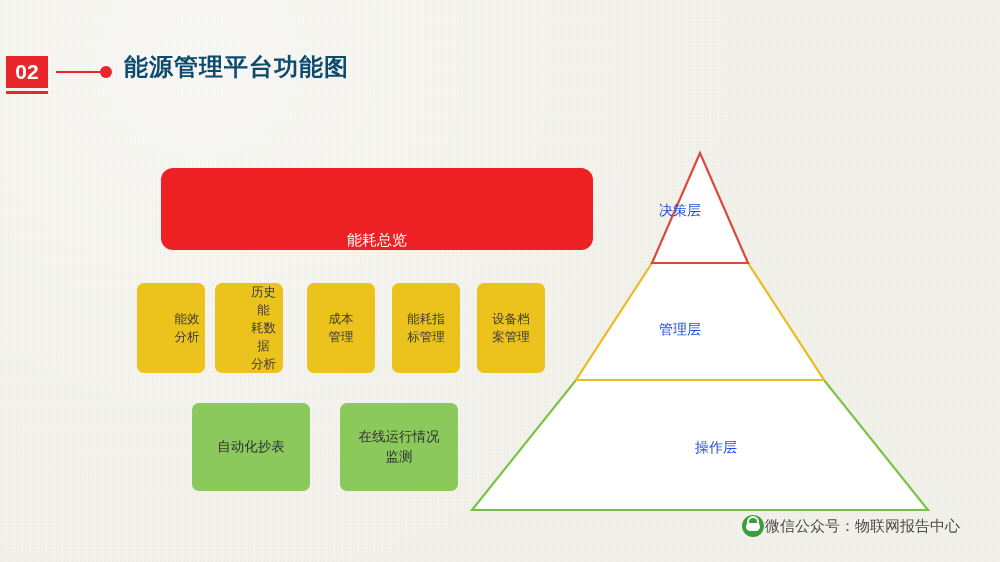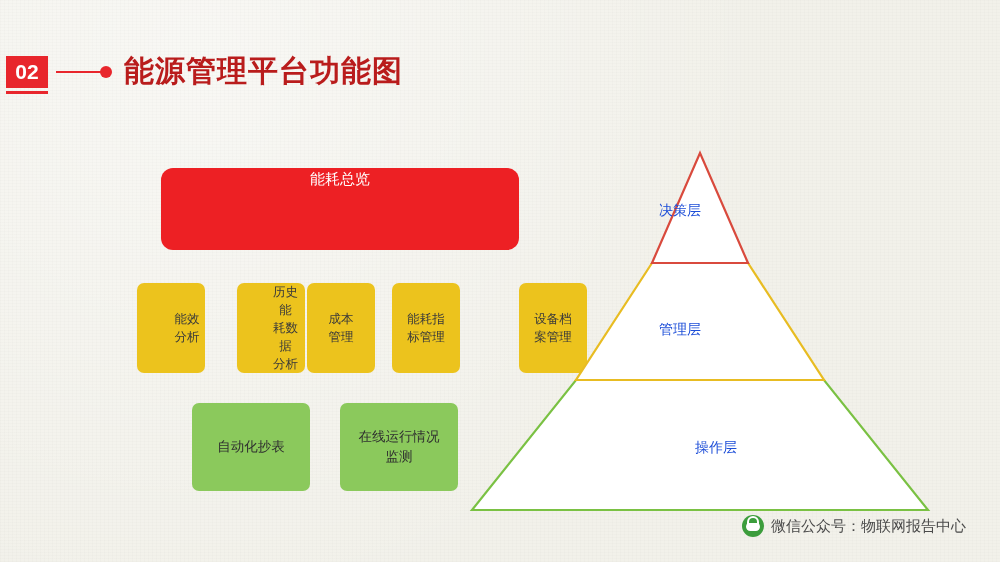--- a/index.html
+++ b/index.html
@@ -70,40 +70,40 @@
     top: 40px;
     width: 12px;
     height: 12px;
     border-radius: 50%;
     background: #e8262c;
   }
   .page-title {
     position: absolute;
     left: 124px;
     top: 25px;
-    font-size: 30px;
+    font-size: 24px;
     font-weight: bold;
-    color: #b91c1c;
+    color: #0c4a6e;
     letter-spacing: 1px;
     white-space: nowrap;
   }
 
   
   .overview-box {
     position: absolute;
     left: 161px;
     top: 168px;
-    width: 358px;
+    width: 432px;
     height: 82px;
     background: #ed2024;
     border-radius: 12px;
     color: #ffffff;
     font-size: 15px;
     display: flex;
-    align-items: flex-start;
+    align-items: flex-end;
     justify-content: center;
     text-align: center;
     line-height: 1.4;
   }
 
   .tier2-row {
     position: absolute;
     left: 137px;
     top: 283px;
     width: 420px;
@@ -120,24 +120,24 @@
     font-size: 12.5px;
     display: flex;
     align-items: center;
     justify-content: center;
     text-align: center;
     line-height: 1.45;
     padding: 0 4px;
     box-sizing: border-box;
   }
   .tier2-box.b0 { left: 0px; padding-left: 36px; }
-  .tier2-box.b1 { left: 100px; padding-left: 33px; }
+  .tier2-box.b1 { left: 78px; padding-left: 33px; }
   .tier2-box.b2 { left: 170px; }
   .tier2-box.b3 { left: 255px; }
-  .tier2-box.b4 { left: 340px; margin-left: 42px; }
+  .tier2-box.b4 { left: 340px; }
 
   .tier3-row {
     position: absolute;
     left: 192px;
     top: 403px;
     width: 270px;
     height: 88px;
   }
   .tier3-box {
     position: absolute;
@@ -177,21 +177,21 @@
   .pl-mid    { left: 204px; top: 186px; }
   .pl-bottom { left: 204px; top: 304px; margin-left: 36px; }
 
   
   .watermark {
     position: absolute;
     left: 742px;
     top: 515px;
     display: flex;
     align-items: center;
-    gap: 7px;
+    gap: 1px;
   }
   .wm-logo {
     width: 22px;
     height: 22px;
     border-radius: 50%;
     background: #3c9d3c;
     position: relative;
     flex: none;
   }
   .wm-logo::before {

